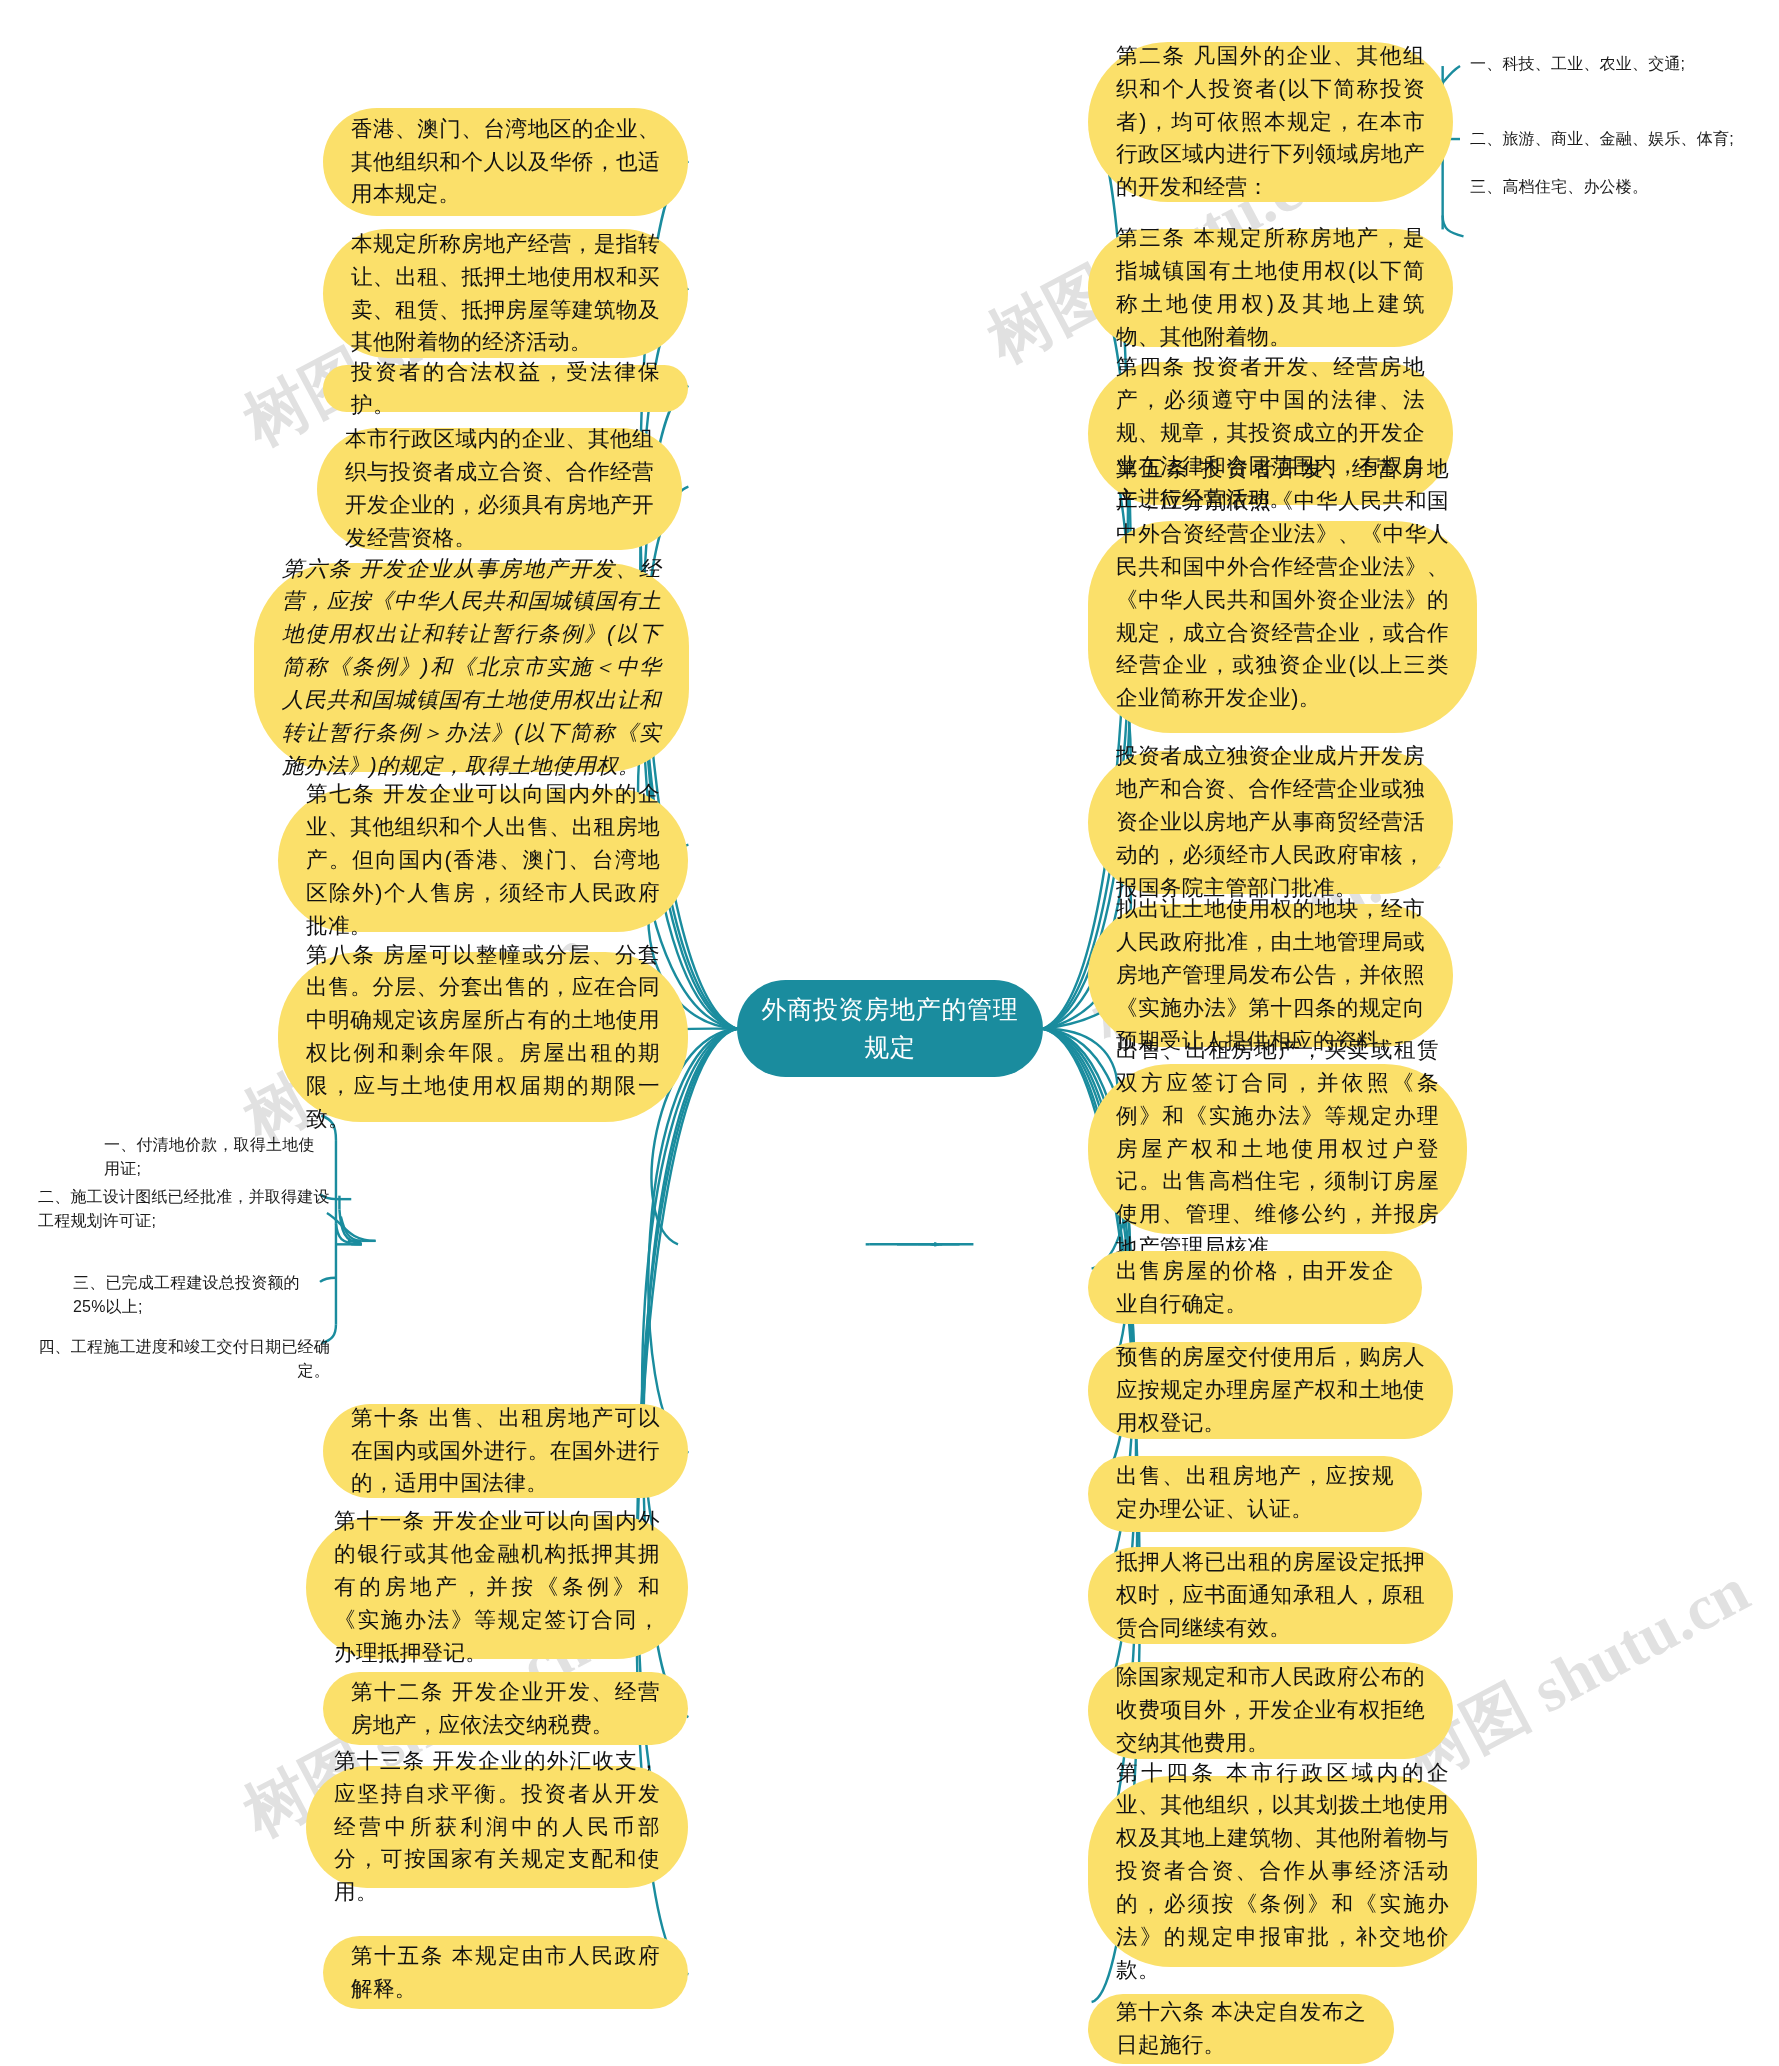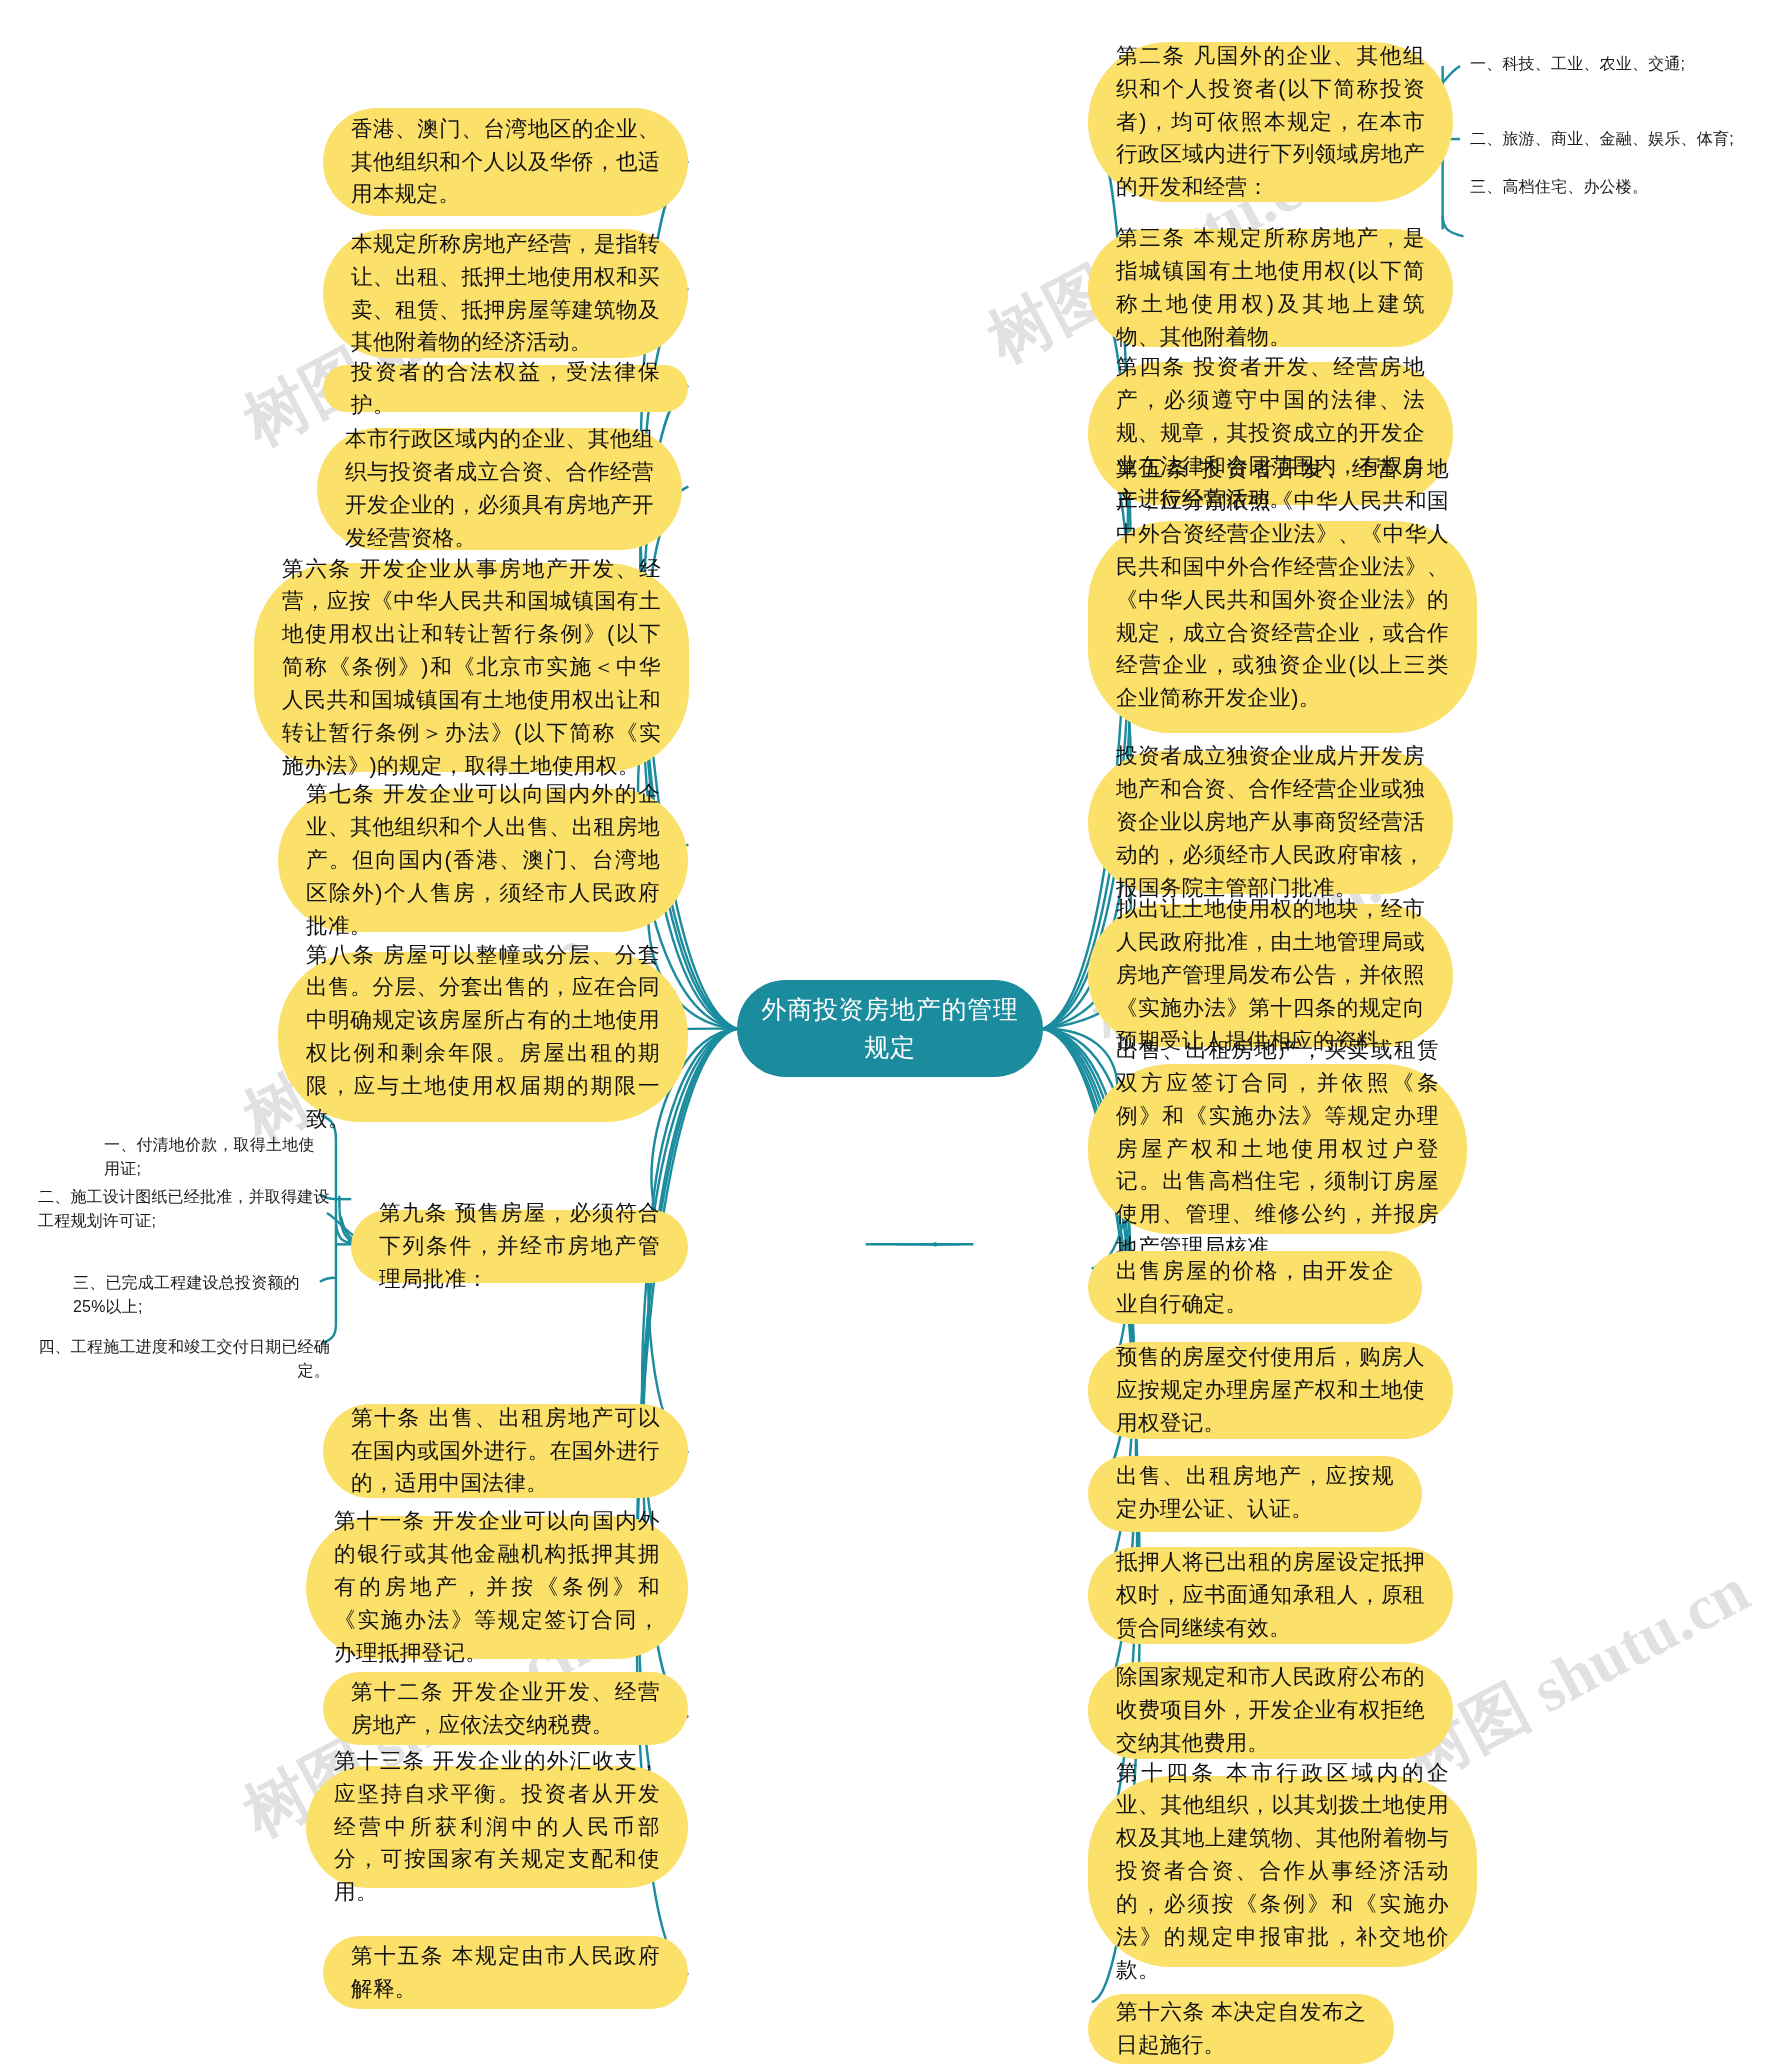--- a/index.html
+++ b/index.html
@@ -172,35 +172,32 @@
   </div>
 
   <div class="node" style="left:323px;top:365px;width:365px;height:47px;">
     <span>投资者的合法权益，受法律保护。</span>
   </div>
 
   <div class="node" style="left:317px;top:428px;width:365px;height:122px;justify-content:center;">
     <span>本市行政区域内的企业、其他组织与投资者成立合资、合作经营开发企业的，必须具有房地产开发经营资格。</span>
   </div>
 
-  <div class="node" style="left:254px;top:563px;width:435px;height:209px;">
+  <div class="node" style="left:254px;top:563px;width:435px;height:209px;font-style:italic;">
     <span>第六条  开发企业从事房地产开发、经营，应按《中华人民共和国城镇国有土地使用权出让和转让暂行条例》(以下简称《条例》)和《北京市实施＜中华人民共和国城镇国有土地使用权出让和转让暂行条例＞办法》(以下简称《实施办法》)的规定，取得土地使用权。</span>
   </div>
 
   <div class="node" style="left:278px;top:789px;width:410px;height:143px;">
     <span>第七条 开发企业可以向国内外的企业、其他组织和个人出售、出租房地产。但向国内(香港、澳门、台湾地区除外)个人售房，须经市人民政府批准。</span>
   </div>
 
   <div class="node" style="left:278px;top:952px;width:410px;height:170px;">
     <span>第八条  房屋可以整幢或分层、分套出售。分层、分套出售的，应在合同中明确规定该房屋所占有的土地使用权比例和剩余年限。房屋出租的期限，应与土地使用权届期的期限一致。</span>
   </div>
 
-  <div class="node" style="left:351px;top:1210px;width:337px;height:73px;">
-    <span>第九条 预售房屋，必须符合下列条件，并经市房地产管理局批准：</span>
-  </div>
 
   <div class="leaf" style="left:104px;top:1133px;width:222px;">
     <span>一、付清地价款，取得土地使用证;</span>
   </div>
   <div class="leaf" style="left:38px;top:1185px;width:292px;">
     <span>二、施工设计图纸已经批准，并取得建设工程规划许可证;</span>
   </div>
   <div class="leaf" style="left:73px;top:1271px;width:257px;">
     <span>三、已完成工程建设总投资额的25%以上;</span>
   </div>

